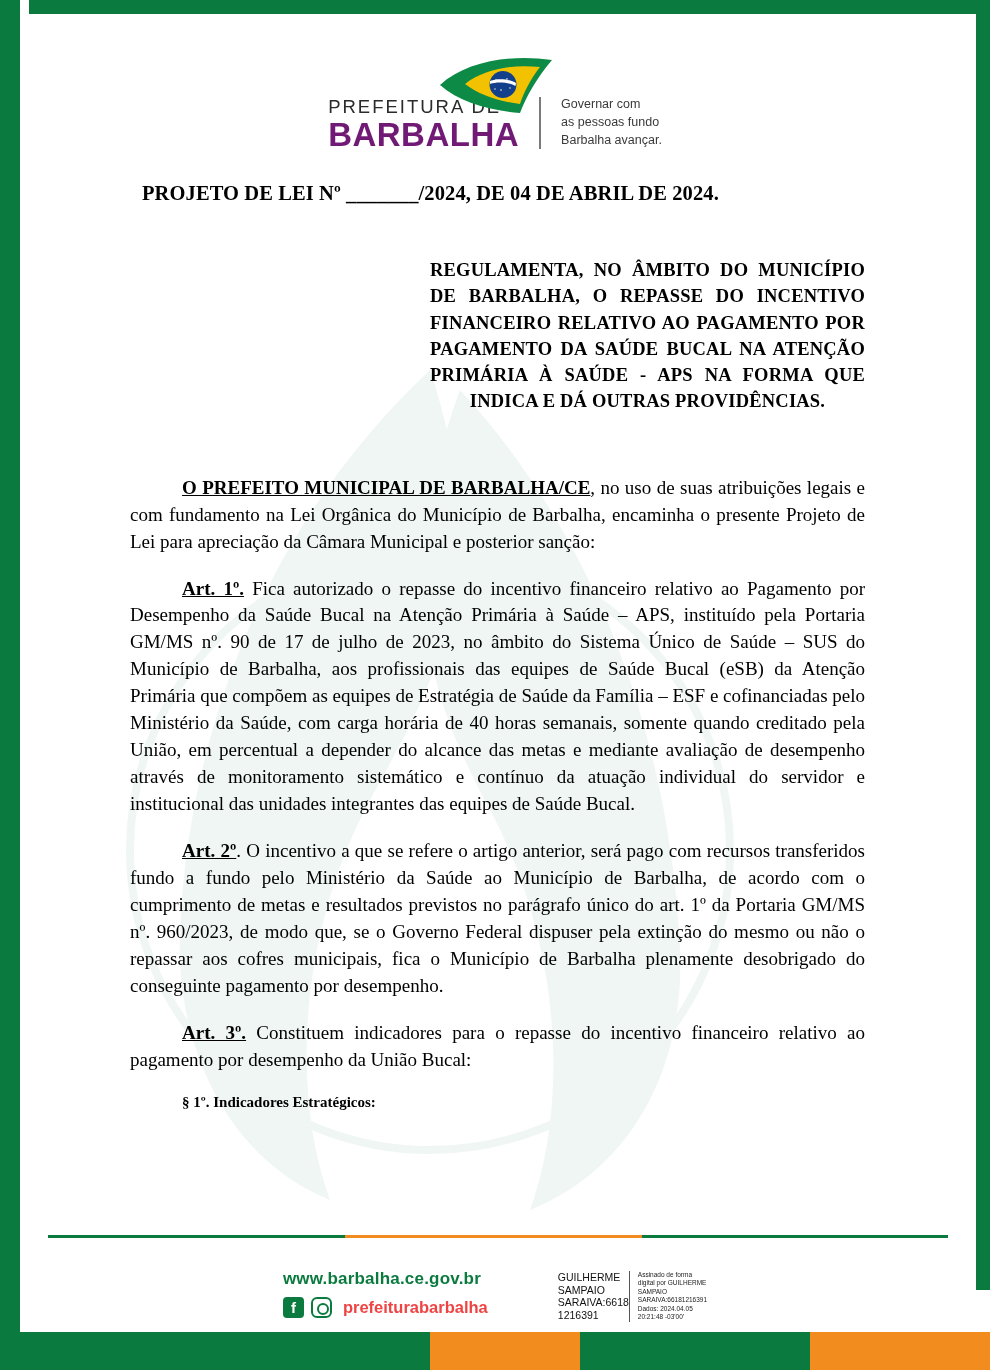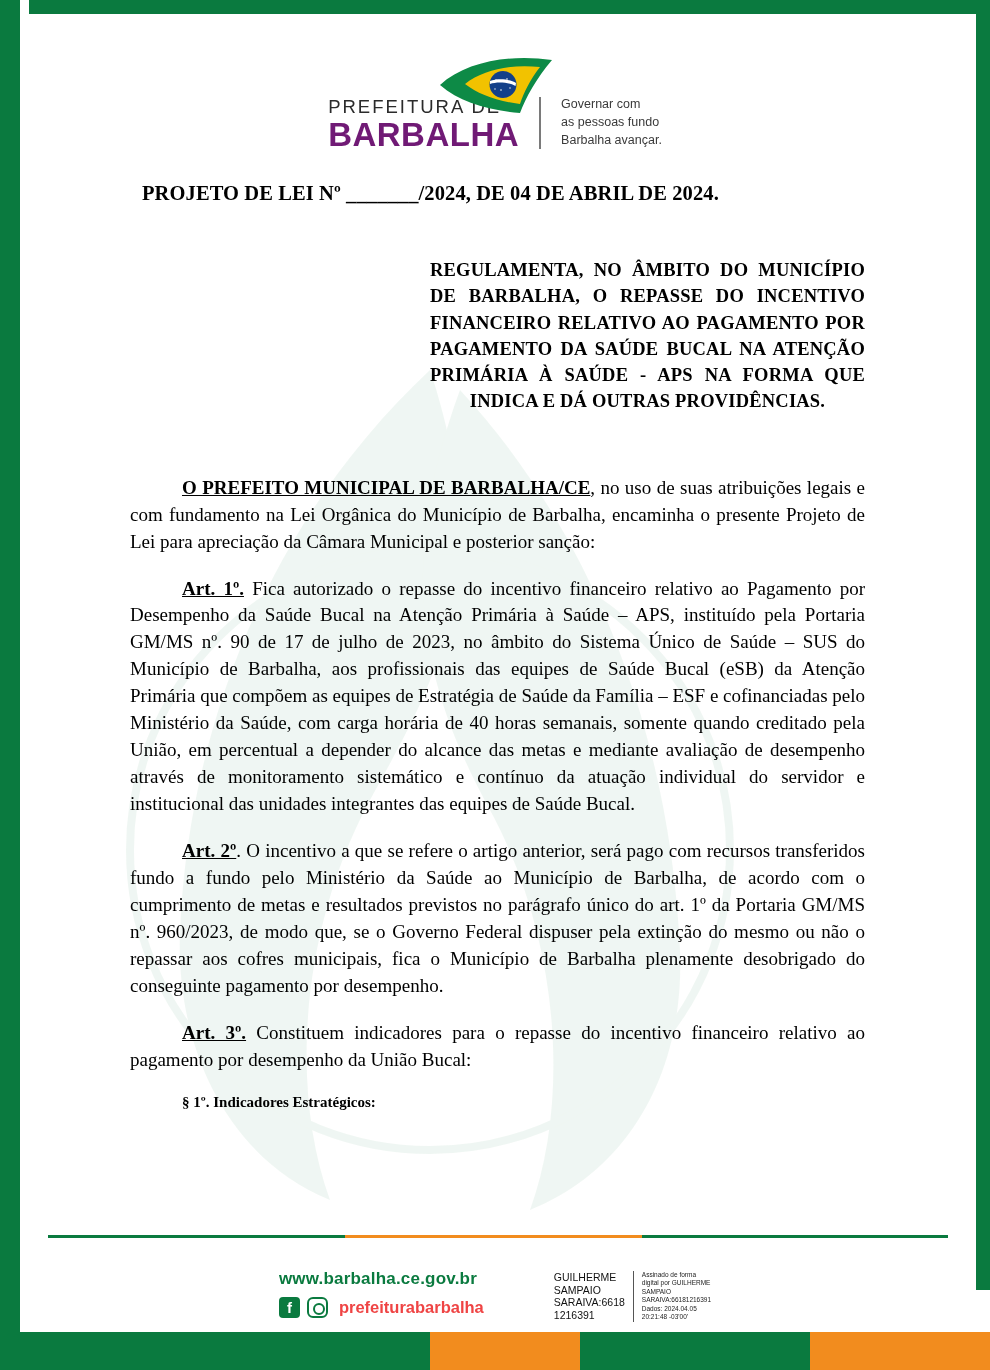--- a/index.html
+++ b/index.html
@@ -263,21 +263,20 @@
   .signature {
     display: flex;
     align-items: stretch;
     font-family: "Liberation Sans", sans-serif;
     padding-top: 2px;
   }
   .sig-name {
     font-size: 10.5px;
     line-height: 1.22;
     color: #111;
-    padding-right: 8px;
     border-right: 1px solid #555;
     white-space: pre-line;
   }
   .sig-meta {
     font-size: 6.5px;
     line-height: 1.3;
     color: #222;
     padding-left: 8px;
     white-space: pre-line;
   }

